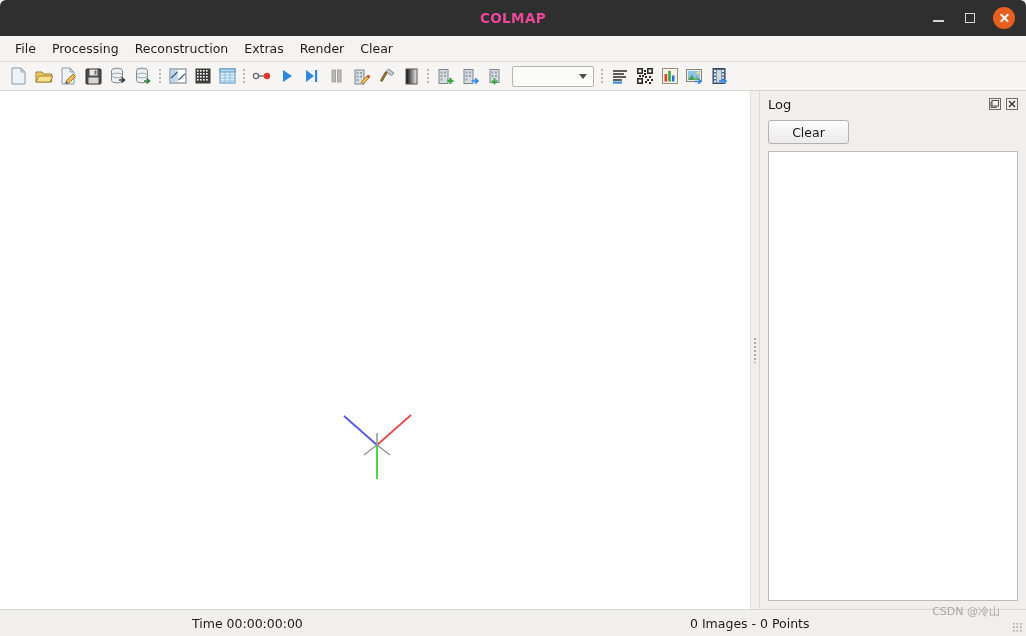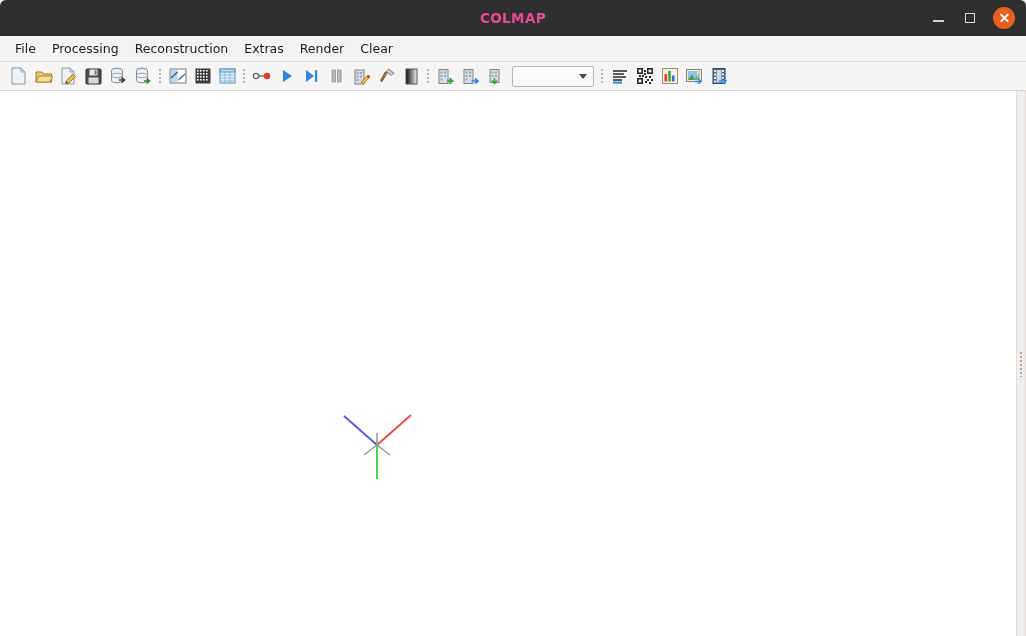--- a/index.html
+++ b/index.html
@@ -646,16 +646,48 @@
         <line x1="41" y1="42" x2="41" y2="30" stroke="#9b9b9b" stroke-width="1.6"></line>
         <line x1="28" y1="52" x2="41" y2="42" stroke="#8e8e8e" stroke-width="1.2"></line>
         <line x1="41" y1="42" x2="54" y2="52" stroke="#8e8e8e" stroke-width="1.2"></line>
       </svg>
     </div>
 
     <div class="splitter">
       <div class="splitter-grip"></div>
     </div>
 
+    <div class="logdock">
+      <div class="logdock-header">
+        <span class="logdock-title">Log</span>
+        <div class="logdock-actions">
+          <div class="dock-btn">
+            <svg width="12" height="12" viewBox="0 0 12 12">
+              <rect x="0.5" y="0.5" width="11" height="11" fill="none" stroke="#6d6d6d"></rect>
+              <rect x="3" y="2.5" width="6.5" height="5.5" fill="none" stroke="#4f4f4f"></rect>
+              <path d="M3 4 h-1 v5.5 h5.5 v-1" fill="none" stroke="#4f4f4f"></path>
+            </svg>
+          </div>
+          <div class="dock-btn">
+            <svg width="12" height="12" viewBox="0 0 12 12">
+              <rect x="0.5" y="0.5" width="11" height="11" fill="none" stroke="#6d6d6d"></rect>
+              <path d="M3 3 L9 9 M9 3 L3 9" stroke="#3a3a3a" stroke-width="1.5"></path>
+            </svg>
+          </div>
+        </div>
+      </div>
+
+      <div class="clear-row">
+        <div class="clear-btn">Clear</div>
+      </div>
+
+      <div class="log-text"></div>
+    </div>
   </div>
 
+  <div class="statusbar">
+    <span class="status-cell status-time">Time 00:00:00:00</span>
+    <span class="status-cell status-stats">0 Images - 0 Points</span>
+    <span class="watermark">CSDN @冷山</span>
+    <span class="size-grip"></span>
+  </div>
 
 </div>
 
 </body></html>

